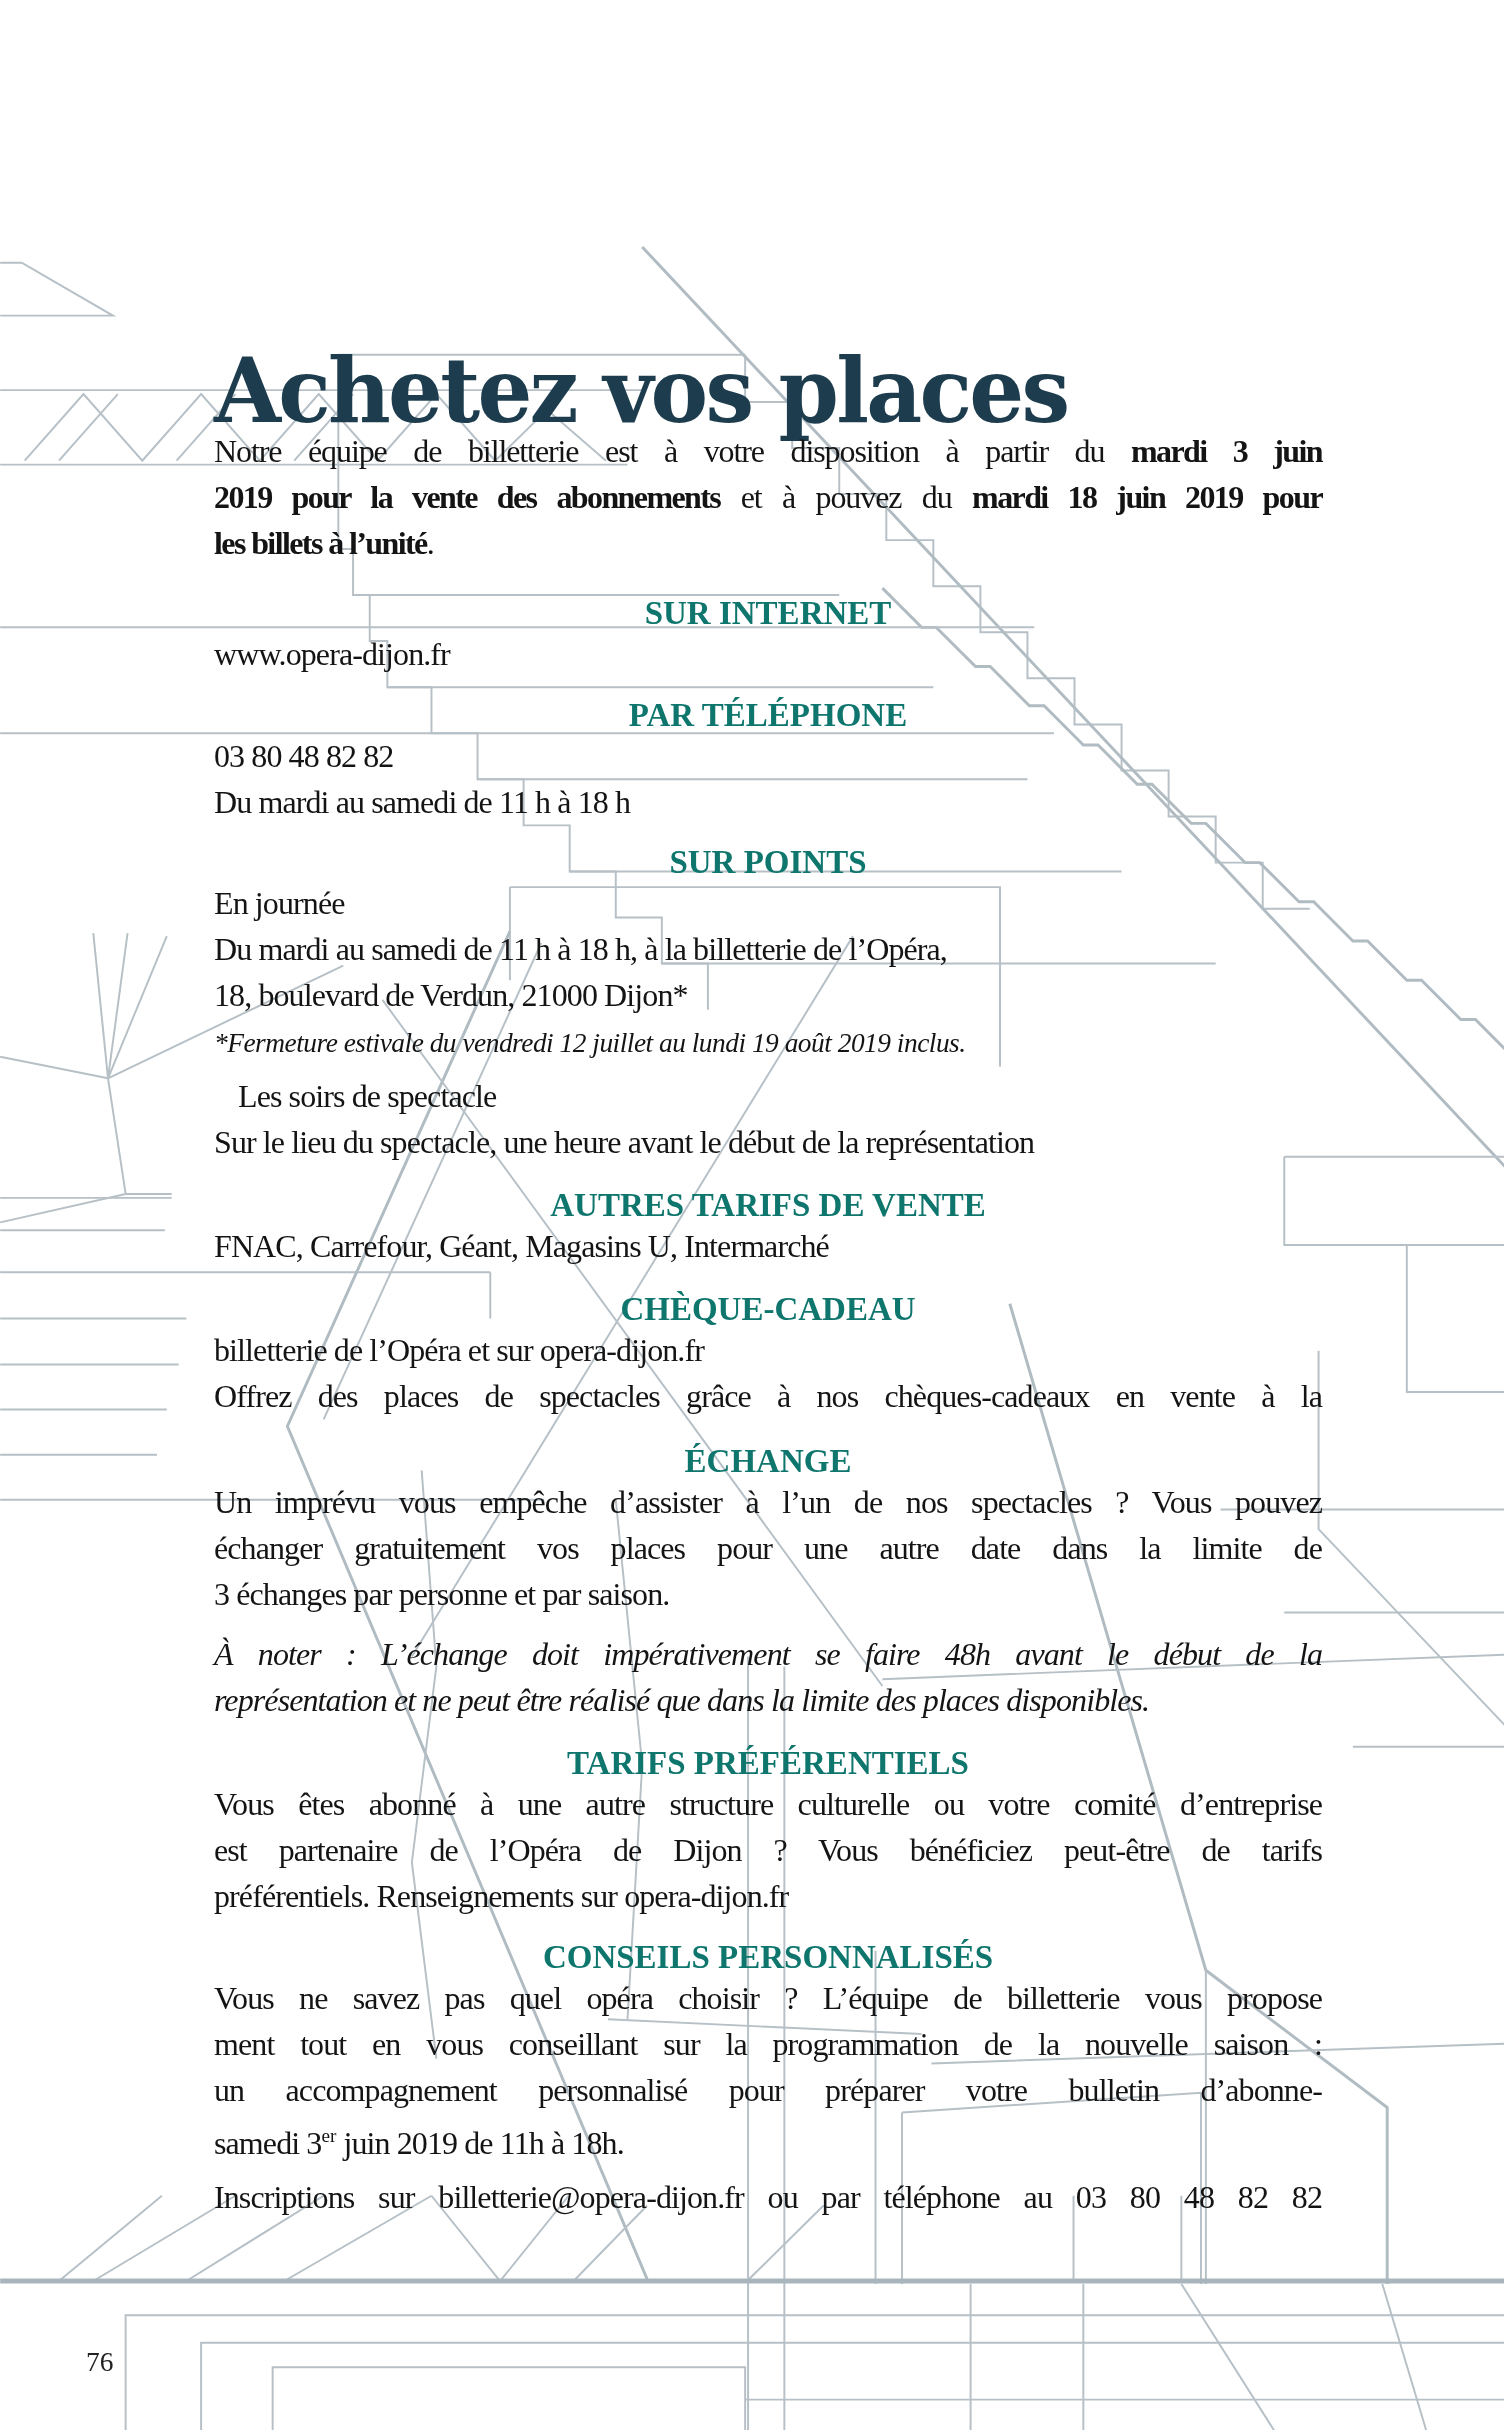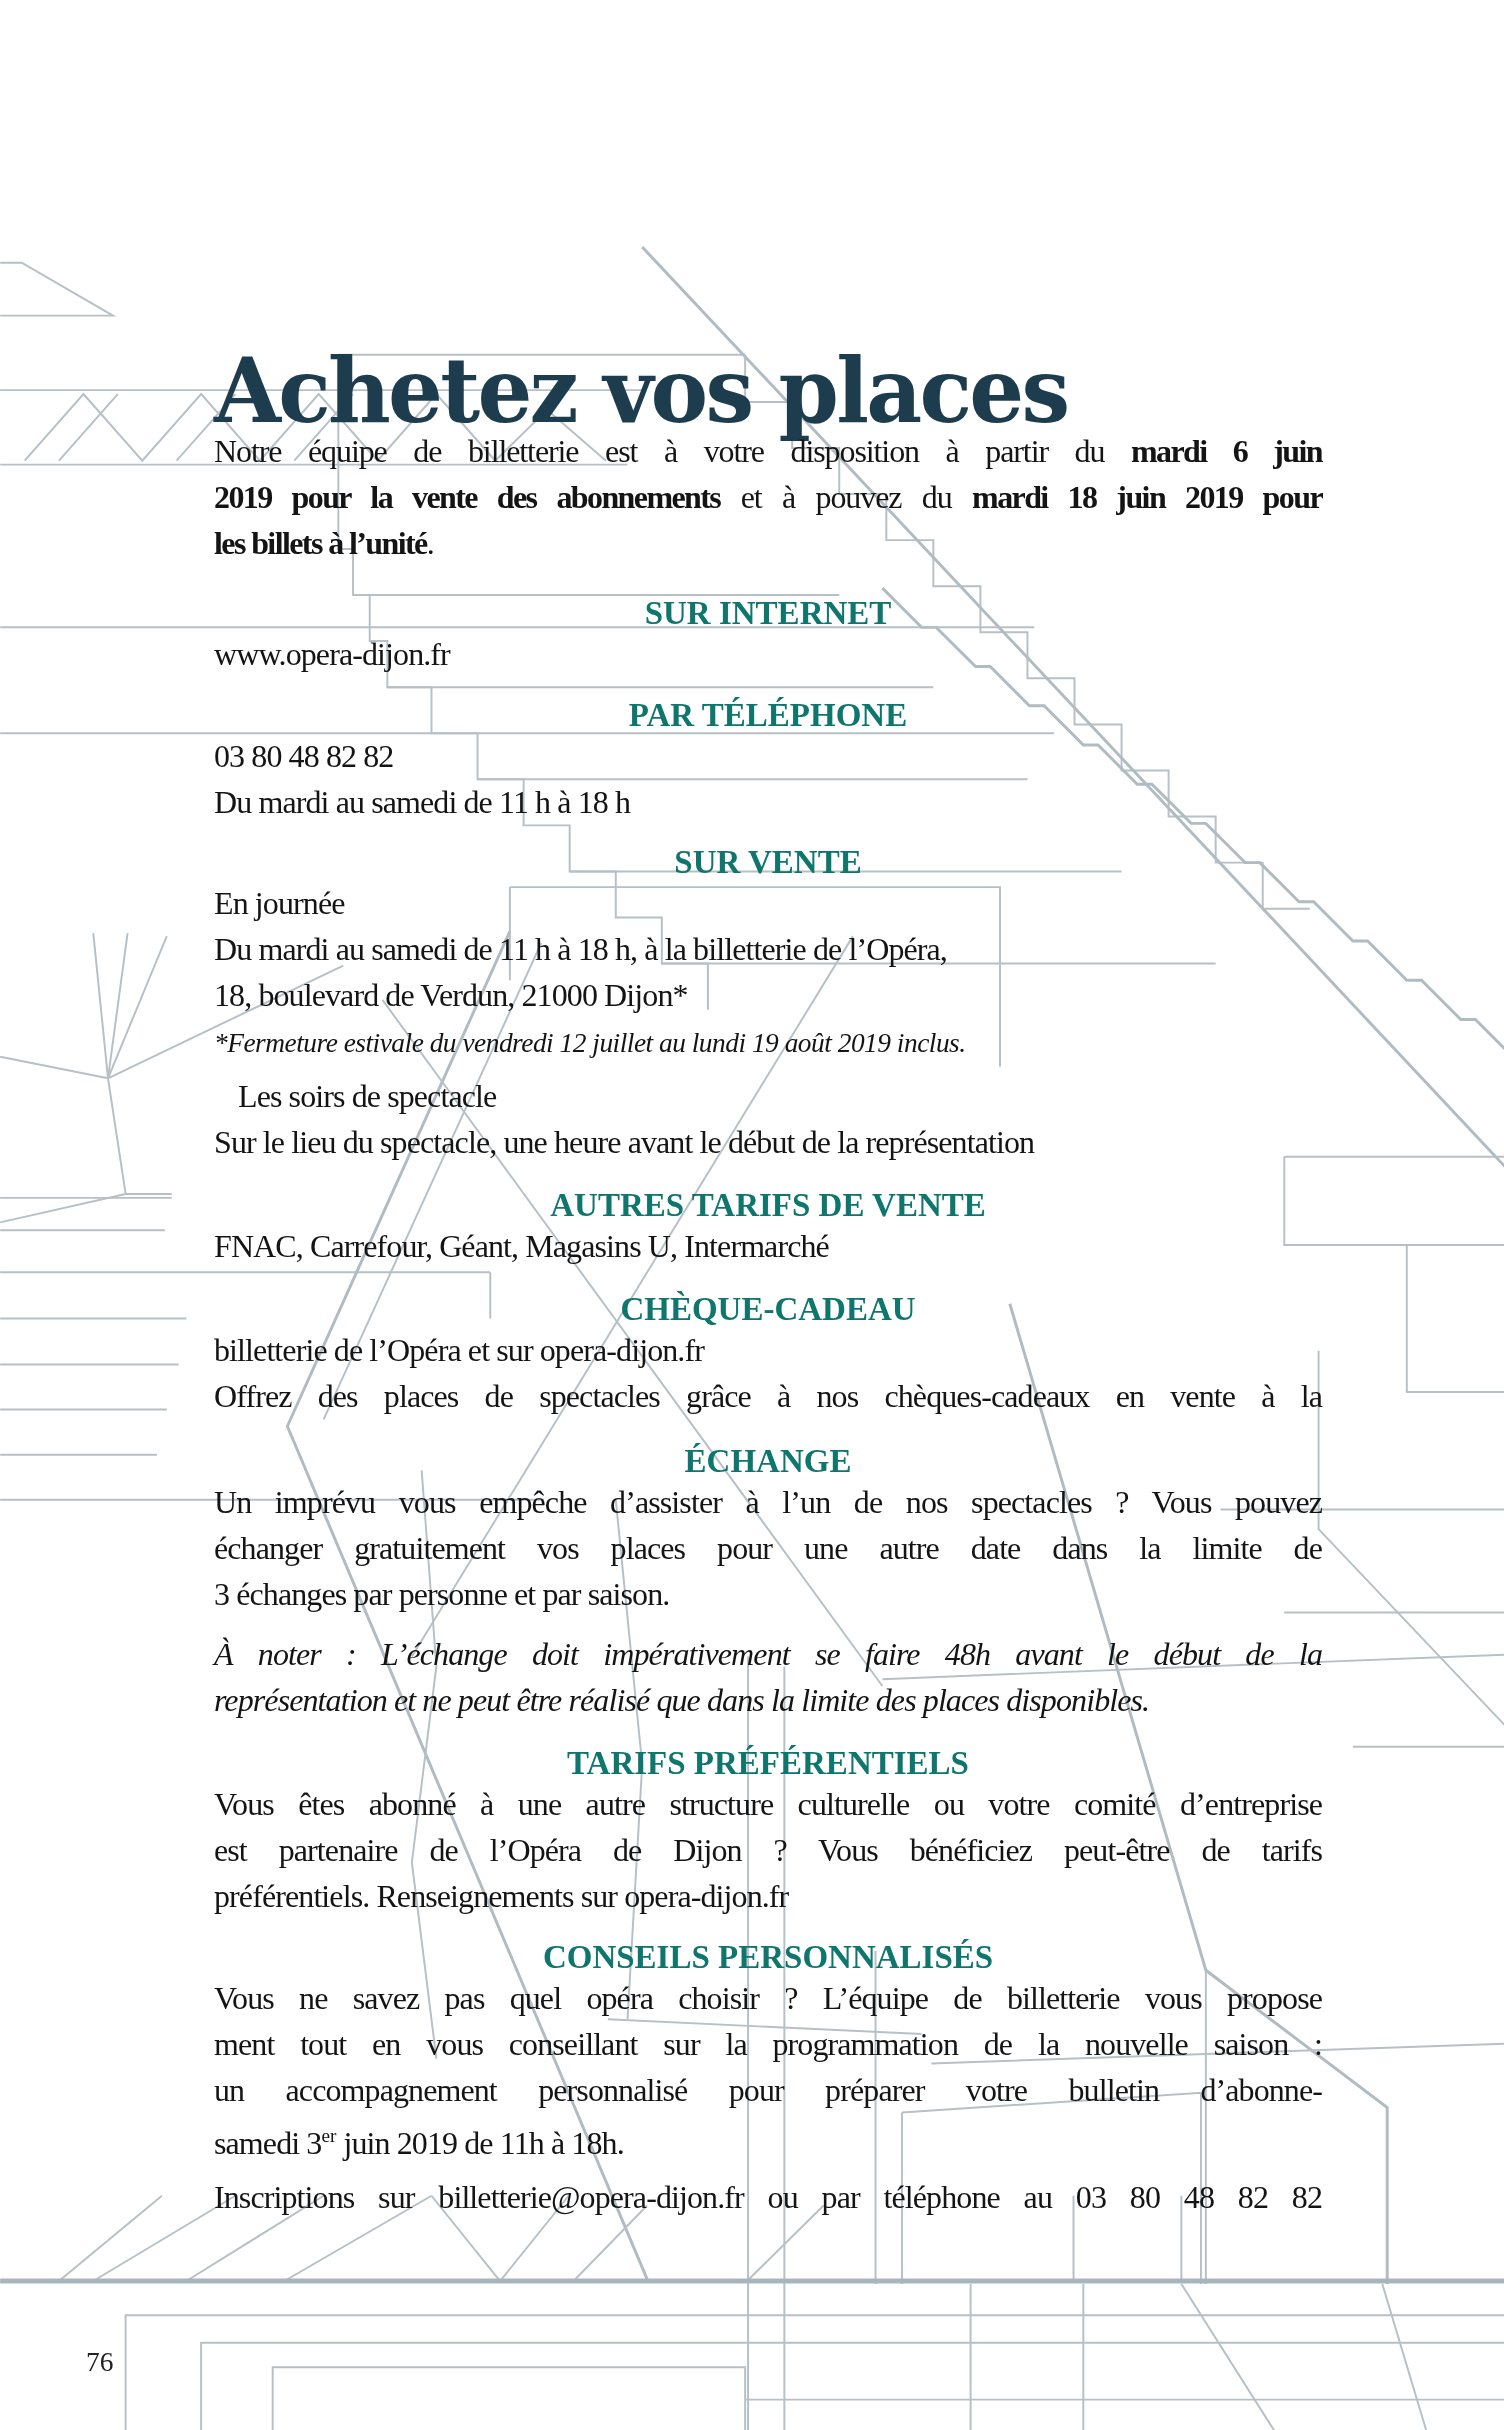--- a/index.html
+++ b/index.html
@@ -101,38 +101,38 @@
     <path d="M165 2240 L60 2327 M240 2240 L95 2327 M330 2240 L190 2327 M440 2240 L290 2327 M440 2240 L510 2327 M580 2240 L510 2327 M660 2250 L585 2327 M840 2250 L762 2327 M1095 2240 V2327 M1205 2240 V2327"></path>
     <path class="thick" d="M0 2327 H1535"></path>
 
     <path d="M128 2480 V2362 H1535 M205 2480 V2390 H1535 M278 2480 V2415 H760 V2480 M760 2448 H1535"></path>
     <path d="M990 2330 V2480 M1105 2330 V2480 M1205 2330 L1300 2480 M1410 2330 L1455 2480"></path>
   </svg>
 
   <h1 class="title">Achetez vos places</h1>
 
   <div class="intro">
-    <div class="iline"><span>Notre équipe de billetterie est à votre disposition à partir du </span><span class="seg-b">mardi 6 juin</span></div>
+    <div class="iline"><span>Notre équipe de billetterie est à votre disposition à partir du </span><span class="seg-b">mardi 3 juin</span></div>
     <div class="iline"><span class="seg-b">2019 pour la vente des abonnements</span><span> et à pouvez du </span><span class="seg-b">mardi 18 juin 2019 pour</span></div>
     <div class="iline last"><span class="seg-b">les billets à l’unité</span><span>.</span></div>
   </div>
 
   <div class="sec" style="top:596px">
     <div class="shead">SUR INTERNET</div>
     <div class="bline">www.opera-dijon.fr</div>
   </div>
 
   <div class="sec" style="top:698px">
     <div class="shead">PAR TÉLÉPHONE</div>
     <div class="bline">03 80 48 82 82</div>
     <div class="bline">Du mardi au samedi de 11 h à 18 h</div>
   </div>
 
   <div class="sec" style="top:845px">
-    <div class="shead">SUR VENTE</div>
+    <div class="shead">SUR POINTS</div>
     <div class="bline">En journée</div>
     <div class="bline">Du mardi au samedi de 11 h à 18 h, à la billetterie de l’Opéra,</div>
     <div class="bline">18, boulevard de Verdun, 21000 Dijon*</div>
     <div class="footnote">*Fermeture estivale du vendredi 12 juillet au lundi 19 août 2019 inclus.</div>
     <div class="bline gap-top">Les soirs de spectacle</div>
     <div class="bline">Sur le lieu du spectacle, une heure avant le début de la représentation</div>
   </div>
 
   <div class="sec" style="top:1188px">
     <div class="shead">AUTRES TARIFS DE VENTE</div>

